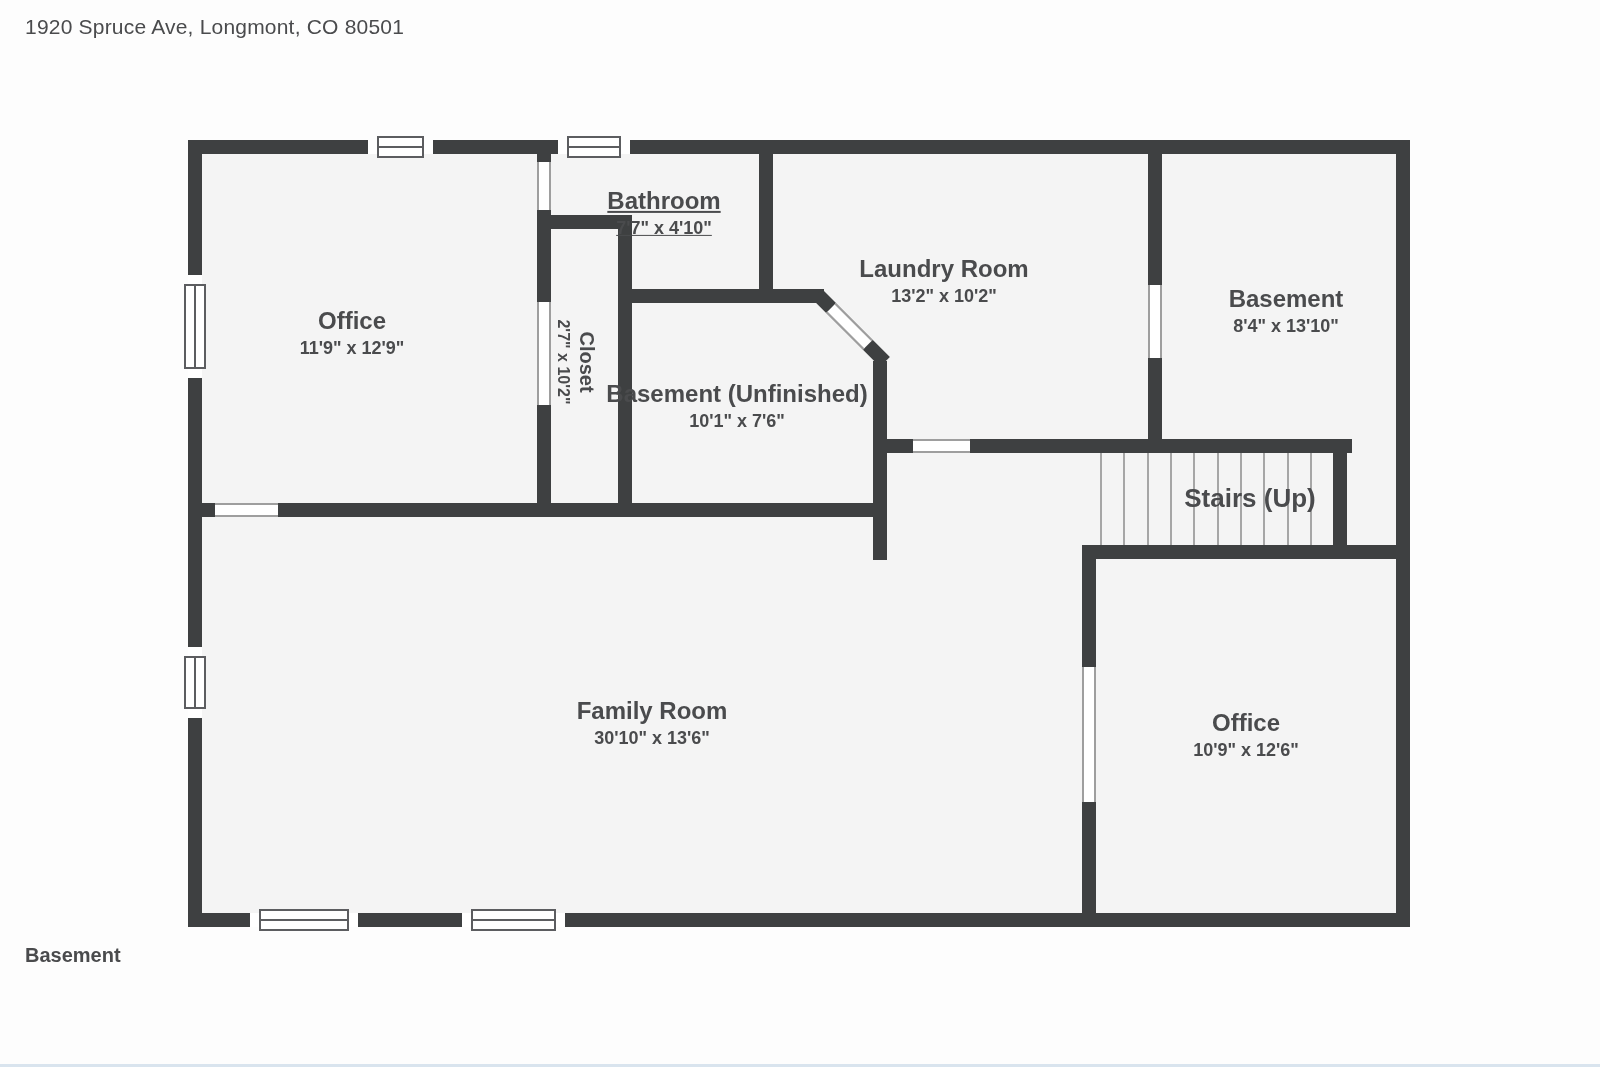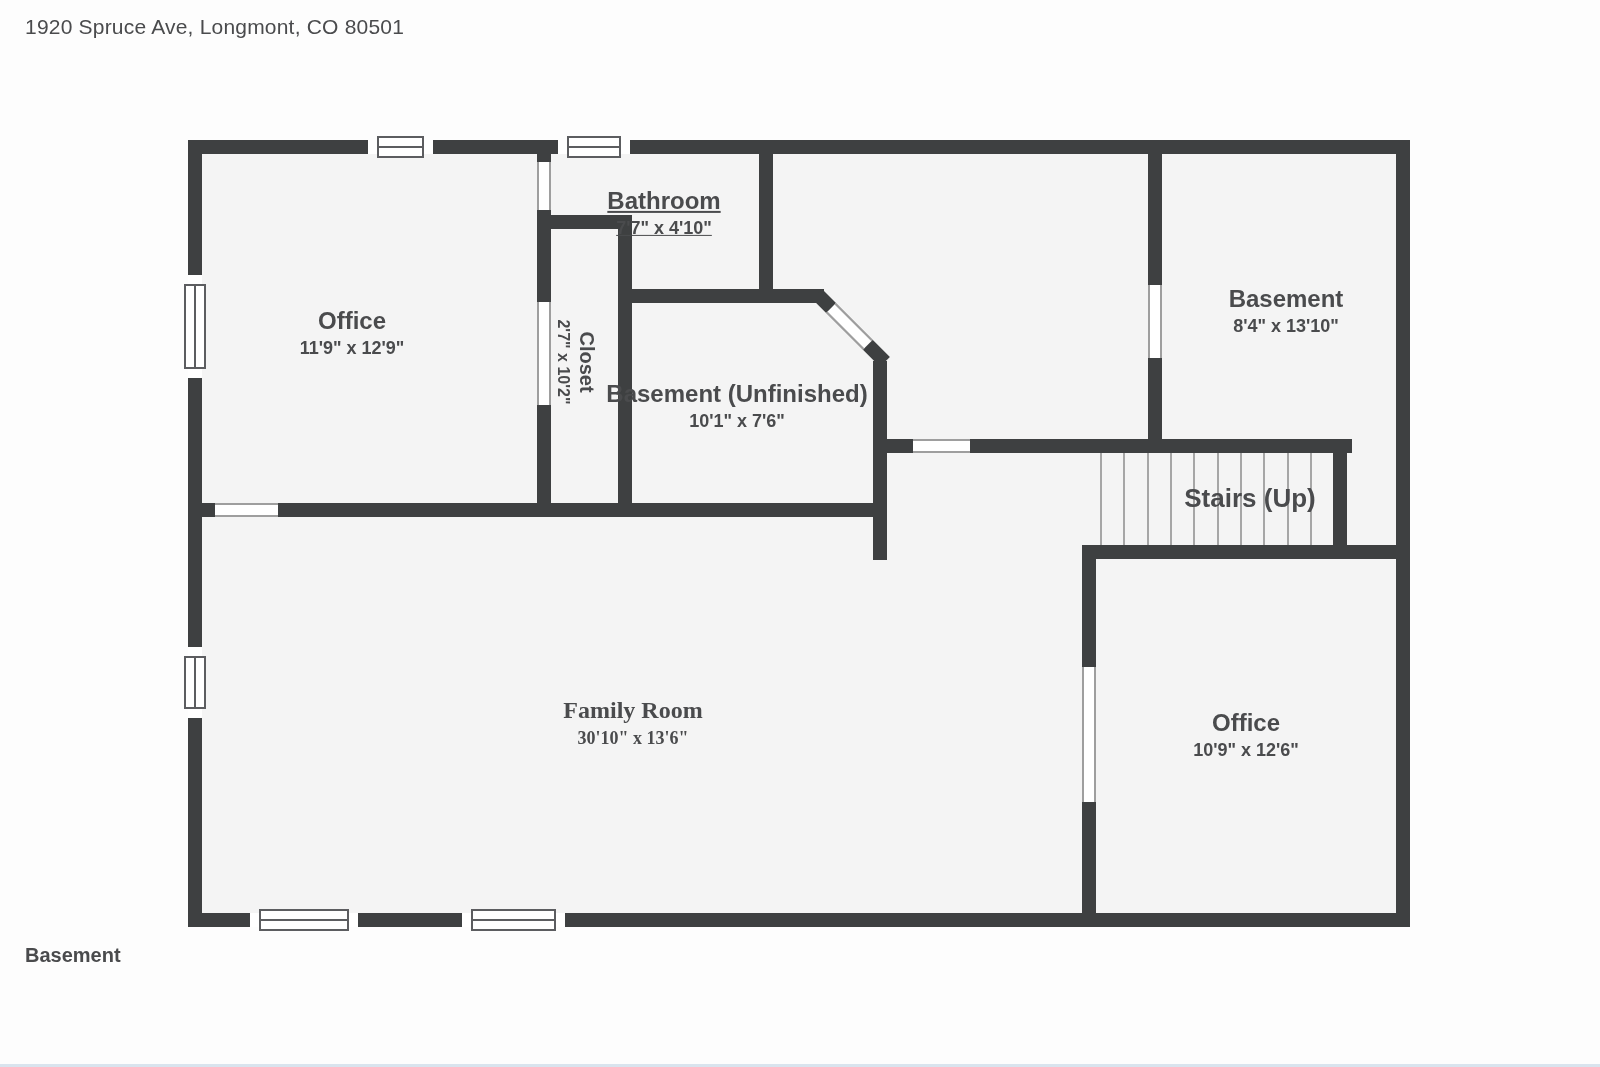--- a/index.html
+++ b/index.html
@@ -108,36 +108,40 @@
     <div class="rlabel vertical" style="left:576px;top:362px;">
       <div class="rname">Closet</div>
       <div class="rdims">2'7" x 10'2"</div>
     </div>
 
     <div class="rlabel" style="left:664px;top:213px;text-decoration:underline;">
       <div class="rname">Bathroom</div>
       <div class="rdims">7'7" x 4'10"</div>
     </div>
 
+    <div class="rlabel" style="left:944px;top:281px;">
+      <div class="rname">Laundry Room</div>
+      <div class="rdims">13'2" x 10'2"</div>
+    </div>
 
     <div class="rlabel" style="left:1286px;top:311px;">
       <div class="rname">Basement</div>
       <div class="rdims">8'4" x 13'10"</div>
     </div>
 
     <div class="rlabel" style="left:737px;top:406px;">
       <div class="rname">Basement (Unfinished)</div>
       <div class="rdims">10'1" x 7'6"</div>
     </div>
 
     <div class="rlabel single" style="left:1250px;top:499px;">
       <div class="rname">Stairs (Up)</div>
     </div>
 
-    <div class="rlabel" style="left:633px;top:723px;font-family:Liberation Serif, serif;">
+    <div class="rlabel" style="left:652px;top:723px;">
       <div class="rname">Family Room</div>
       <div class="rdims">30'10" x 13'6"</div>
     </div>
 
     <div class="rlabel" style="left:1246px;top:735px;">
       <div class="rname">Office</div>
       <div class="rdims">10'9" x 12'6"</div>
     </div>
 
   </div>

